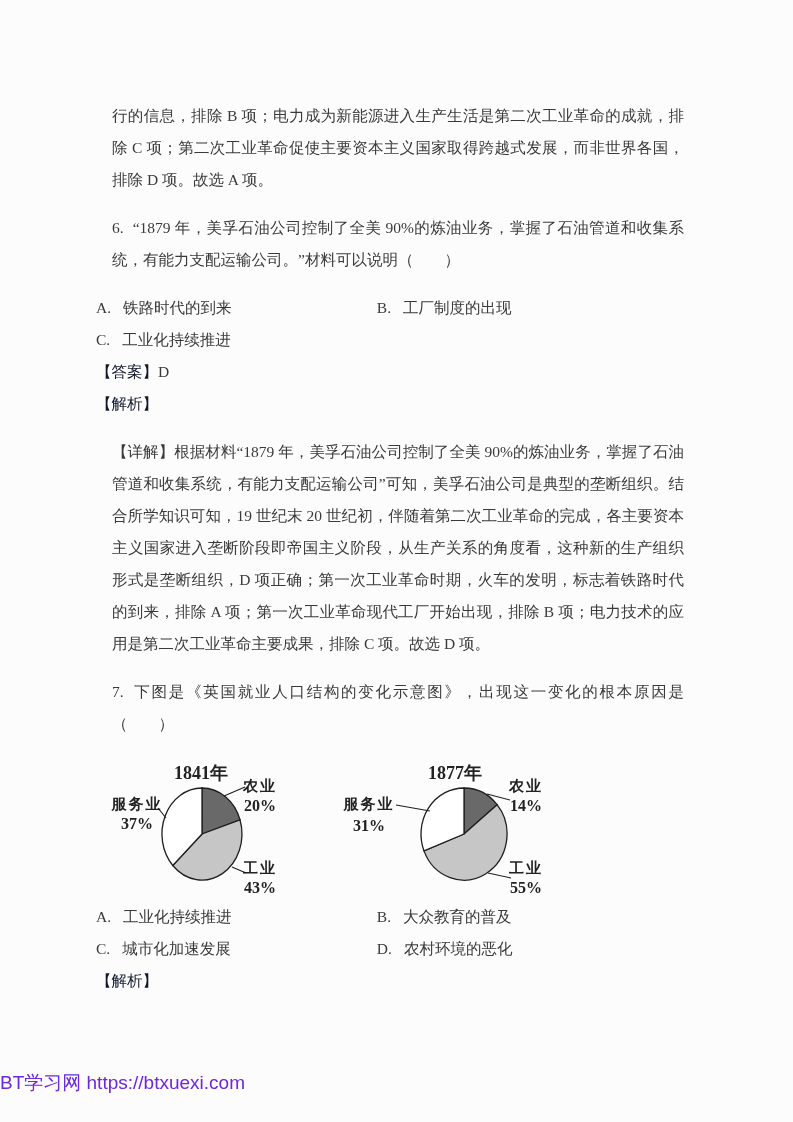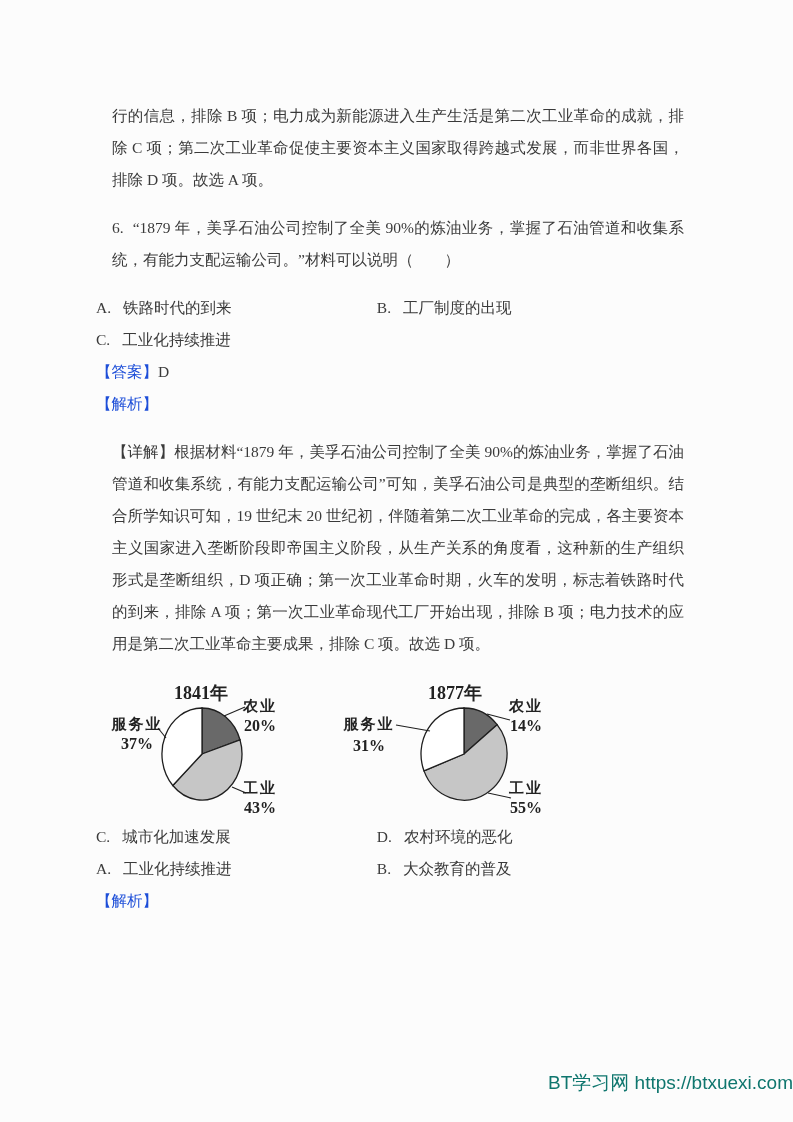--- a/index.html
+++ b/index.html
@@ -9,31 +9,31 @@
   .page{position:absolute;inset:0;background:#fcfcfc;
         font-family:"Liberation Serif","DejaVu Serif",serif;color:#3a3a3a}
   .content{position:absolute;left:96px;top:84px;width:604px;
            font-size:15.5px;line-height:32px;text-align:justify}
   p.para{margin:16px;text-align:justify}
   .q-num{margin-right:9px}
   .options-row{display:flex}
   .option{white-space:nowrap}
   .option.left{width:46.5%}
   .opt-label{margin-right:12px}
-  .bracket{color:#1d4ed8}
+  .bracket{color:#0f172a}
   .answer-line,.analysis-line{line-height:32px}
   .figure{position:relative;height:145px;margin-left:2px}
   .figure svg{display:block}
   .slice{stroke:#1f1f1f;stroke-width:1.3}
   .leader{stroke:#1f1f1f;stroke-width:1.1}
   .pie-title{font:bold 18px "Liberation Serif",serif;fill:#222}
   .pie-label{font:bold 15px "Liberation Serif",serif;fill:#222;letter-spacing:2px}
   .pie-pct{font:bold 16px "Liberation Serif",serif;fill:#222}
-  .footer{position:absolute;left:0;right:0;bottom:26px;text-align:right;
-          color:#0f766e;font:19px "Liberation Sans","DejaVu Sans",sans-serif}
+  .footer{position:absolute;left:0;right:0;bottom:26px;text-align:left;
+          color:#6d28d9;font:19px "Liberation Sans","DejaVu Sans",sans-serif}
 </style>
 </head>
 <body>
 
 <div class="page">
   <div class="content">
 
     <p class="para">行的信息，排除 B 项；电力成为新能源进入生产生活是第二次工业革命的成就，排除 C 项；第二次工业革命促使主要资本主义国家取得跨越式发展，而非世界各国，排除 D 项。故选 A 项。</p>
 
     <p class="para"><span class="q-num">6.</span><span>“1879 年，美孚石油公司控制了全美 90%的炼油业务，掌握了石油管道和收集系统，有能力支配运输公司。”材料可以说明（　　）</span></p>
@@ -44,20 +44,21 @@
     </div>
     <div class="options-row">
       <div class="option left"><span class="opt-label">C.</span><span>工业化持续推进</span></div>
     </div>
 
     <div class="answer-line"><span class="bracket">【答案】</span><span>D</span></div>
     <div class="analysis-line"><span class="bracket">【解析】</span></div>
 
     <p class="para">【详解】根据材料“1879 年，美孚石油公司控制了全美 90%的炼油业务，掌握了石油管道和收集系统，有能力支配运输公司”可知，美孚石油公司是典型的垄断组织。结合所学知识可知，19 世纪末 20 世纪初，伴随着第二次工业革命的完成，各主要资本主义国家进入垄断阶段即帝国主义阶段，从生产关系的角度看，这种新的生产组织形式是垄断组织，D 项正确；第一次工业革命时期，火车的发明，标志着铁路时代的到来，排除 A 项；第一次工业革命现代工厂开始出现，排除 B 项；电力技术的应用是第二次工业革命主要成果，排除 C 项。故选 D 项。</p>
 
+    <p class="para"><span class="q-num">7.</span><span>下图是《英国就业人口结构的变化示意图》，出现这一变化的根本原因是（　　）</span></p>
 
     <div class="figure">
       <svg id="pies" width="580" height="145" viewBox="0 0 580 145">
           <g>
             <text x="103" y="23" text-anchor="middle" class="pie-title">1841年</text>
             <path d="M104,78 L104.0,32.0 A40,46 0 0 1 142.0,63.8 Z" fill="#696969" class="slice"></path>
             <path d="M104,78 L142.0,63.8 A40,46 0 0 1 74.8,109.5 Z" fill="#c6c6c6" class="slice"></path>
             <path d="M104,78 L74.8,109.5 A40,46 0 0 1 104.0,32.0 Z" fill="#ffffff" class="slice"></path>
             <text x="162" y="35" text-anchor="middle" class="pie-label">农业</text>
             <text x="162" y="55" text-anchor="middle" class="pie-pct">20%</text>
@@ -81,26 +82,26 @@
             <text x="428" y="137" text-anchor="middle" class="pie-pct">55%</text>
             <line x1="390" y1="117" x2="413" y2="122" class="leader"></line>
             <text x="271" y="53" text-anchor="middle" class="pie-label">服务业</text>
             <text x="271" y="75" text-anchor="middle" class="pie-pct">31%</text>
             <line x1="298" y1="49" x2="332" y2="55" class="leader"></line>
           </g>
         </svg>
     </div>
 
     <div class="options-row">
+      <div class="option left"><span class="opt-label">A.</span><span>工业化持续推进</span></div>
+      <div class="option"><span class="opt-label">B.</span><span>大众教育的普及</span></div>
+    </div>
+    <div class="options-row">
       <div class="option left"><span class="opt-label">C.</span><span>城市化加速发展</span></div>
       <div class="option"><span class="opt-label">D.</span><span>农村环境的恶化</span></div>
-    </div>
-    <div class="options-row">
-      <div class="option left"><span class="opt-label">A.</span><span>工业化持续推进</span></div>
-      <div class="option"><span class="opt-label">B.</span><span>大众教育的普及</span></div>
     </div>
 
     <div class="analysis-line"><span class="bracket">【解析】</span></div>
 
   </div>
 
   <div class="footer">BT学习网 https://btxuexi.com</div>
 </div>
 
 </body></html>

